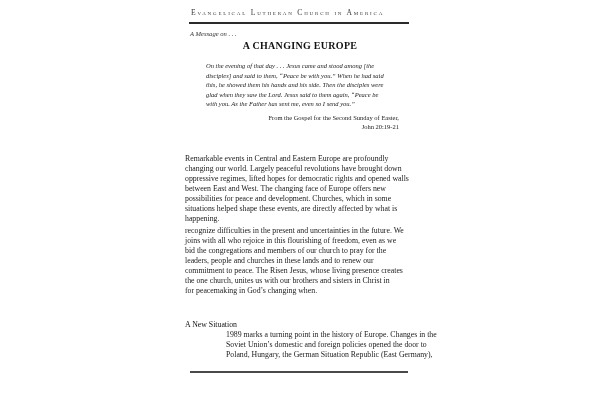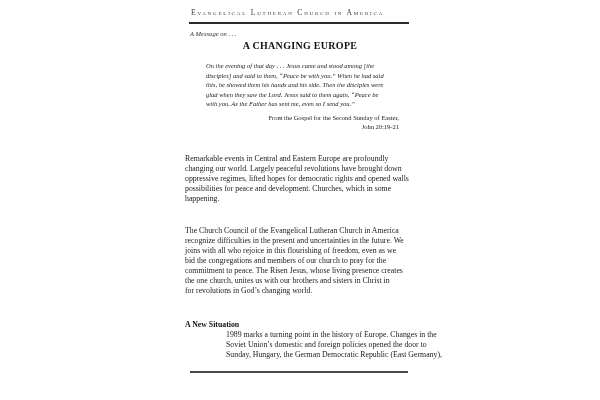--- a/index.html
+++ b/index.html
@@ -38,21 +38,21 @@
     text-align: right; font-size: 6.5px; line-height: 9.6px; color: #222;
   }
   .para {
     position: absolute; left: 185px;
     font-size: 7.8px; line-height: 10px; color: #1a1a1a; white-space: nowrap;
   }
   #para1 { top: 154px; }
   #para2 { top: 225.5px; }
   .section-heading {
     position: absolute; left: 185px; top: 319.5px;
-    font-weight: bold; font-size: 7.8px; line-height: 10px; color: #111;
+    font-weight: normal; font-size: 7.8px; line-height: 10px; color: #111;
     white-space: nowrap;
   }
   #para3 { top: 329.5px; margin-left: 41px; }
   .footer-rule {
     position: absolute; left: 190px; top: 371px;
     width: 218px; height: 1.6px; background: #4a4a4a;
   }
 </style>
 </head>
 <body>
@@ -77,37 +77,39 @@
 
   <div class="attribution">
     <div>From the Gospel for the Second Sunday of Easter,</div>
     <div>John 20:19-21</div>
   </div>
 
   <div class="para" id="para1">
       <div>Remarkable events in Central and Eastern Europe are profoundly</div>
       <div>changing our world. Largely peaceful revolutions have brought down</div>
       <div>oppressive regimes, lifted hopes for democratic rights and opened walls</div>
+      <div>between East and West. The changing face of Europe offers new</div>
       <div>possibilities for peace and development. Churches, which in some</div>
+      <div>situations helped shape these events, are directly affected by what is</div>
       <div>happening.</div>
     </div>
 
   <div class="para" id="para2">
-      <div>The Church Council of the Evangelical Lutheran Church in America</div>
       <div>recognize difficulties in the present and uncertainties in the future. We</div>
       <div>joins with all who rejoice in this flourishing of freedom, even as we</div>
       <div>bid the congregations and members of our church to pray for the</div>
+      <div>leaders, people and churches in these lands and to renew our</div>
       <div>commitment to peace. The Risen Jesus, whose living presence creates</div>
       <div>the one church, unites us with our brothers and sisters in Christ in</div>
-      <div>for revolutions in God’s changing world.</div>
+      <div>for peacemaking in God’s changing when.</div>
     </div>
 
   <div class="section-heading">A New Situation</div>
 
   <div class="para" id="para3">
       <div>1989 marks a turning point in the history of Europe. Changes in the</div>
       <div>Soviet Union’s domestic and foreign policies opened the door to</div>
-      <div>Sunday, Hungary, the German Democratic Republic (East Germany),</div>
+      <div>Poland, Hungary, the German Situation Republic (East Germany),</div>
     </div>
 
   <div class="footer-rule"></div>
 
 </div>
 
 </body></html>

